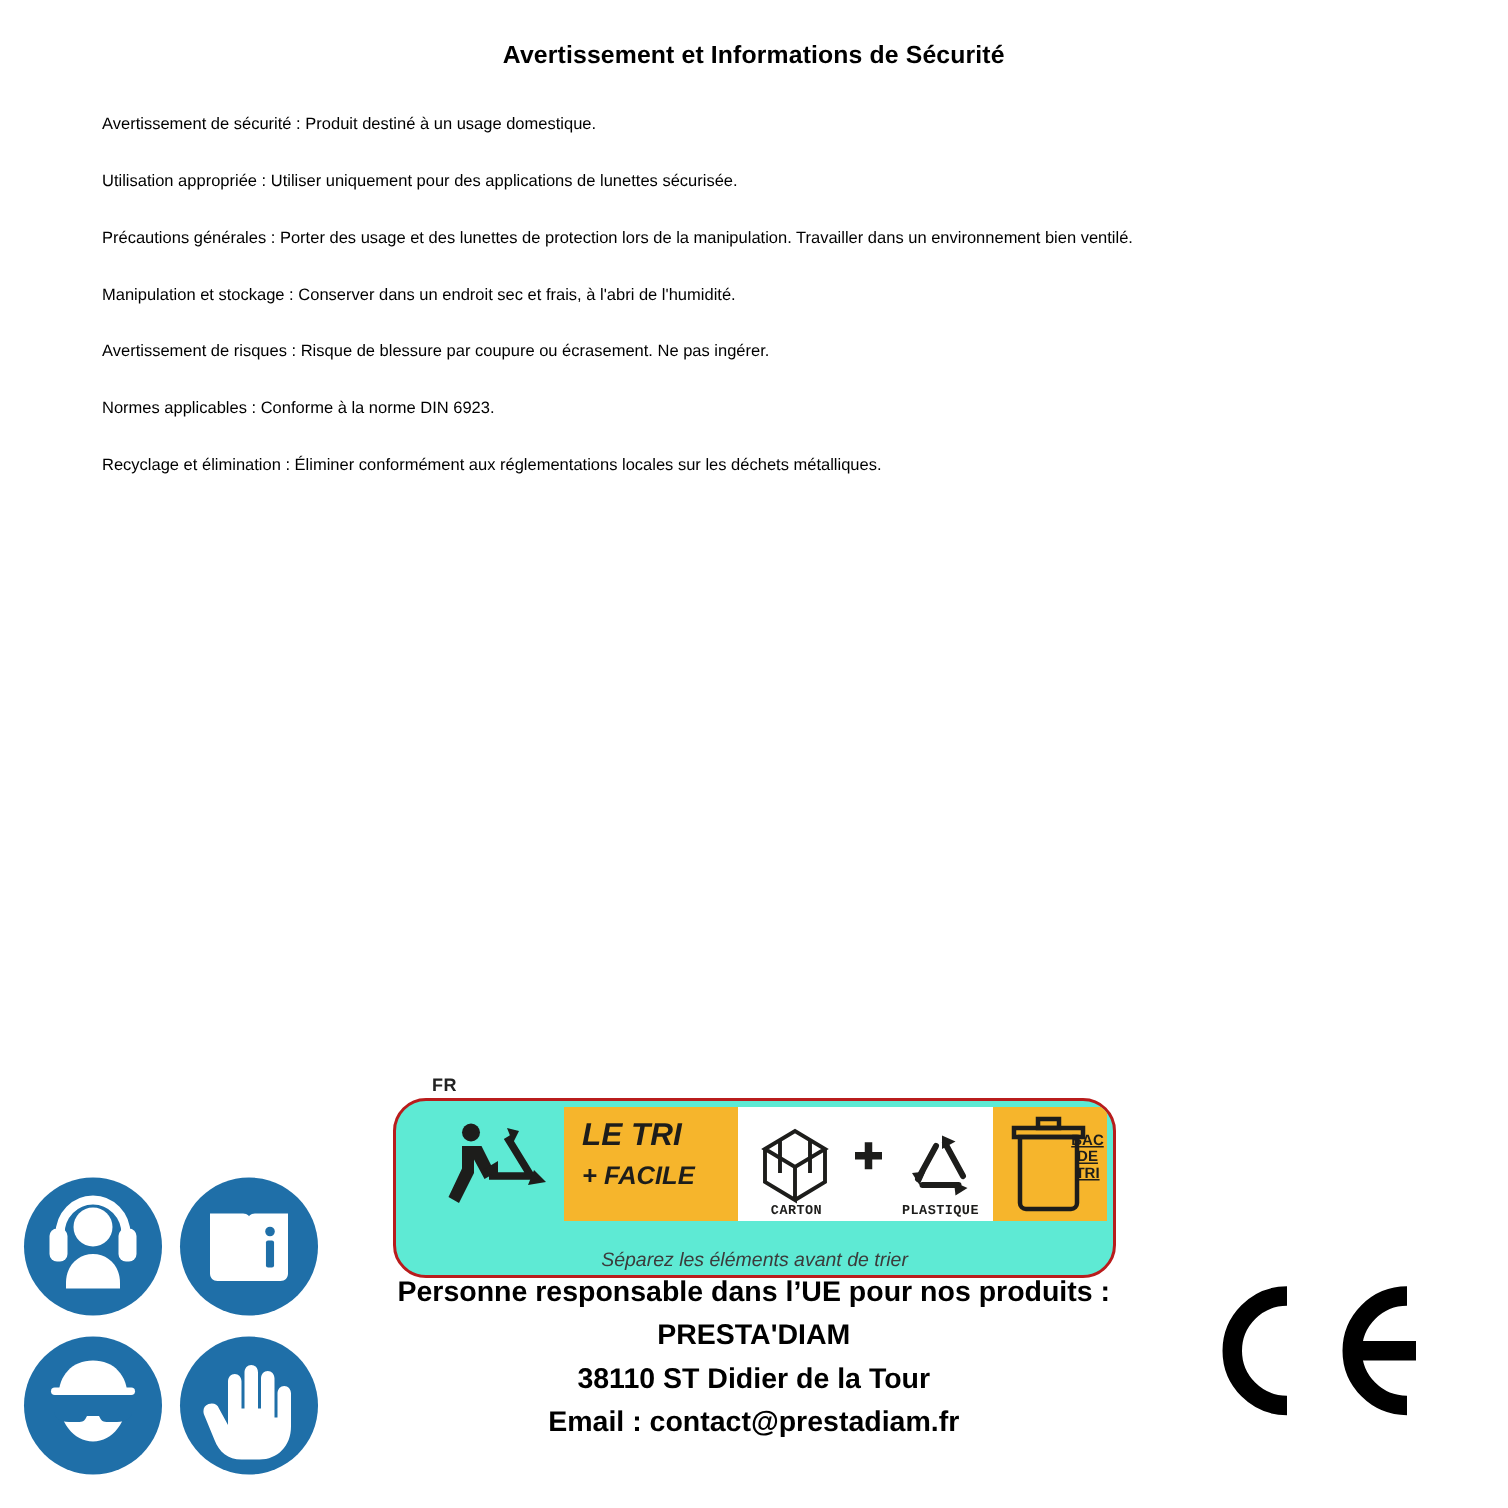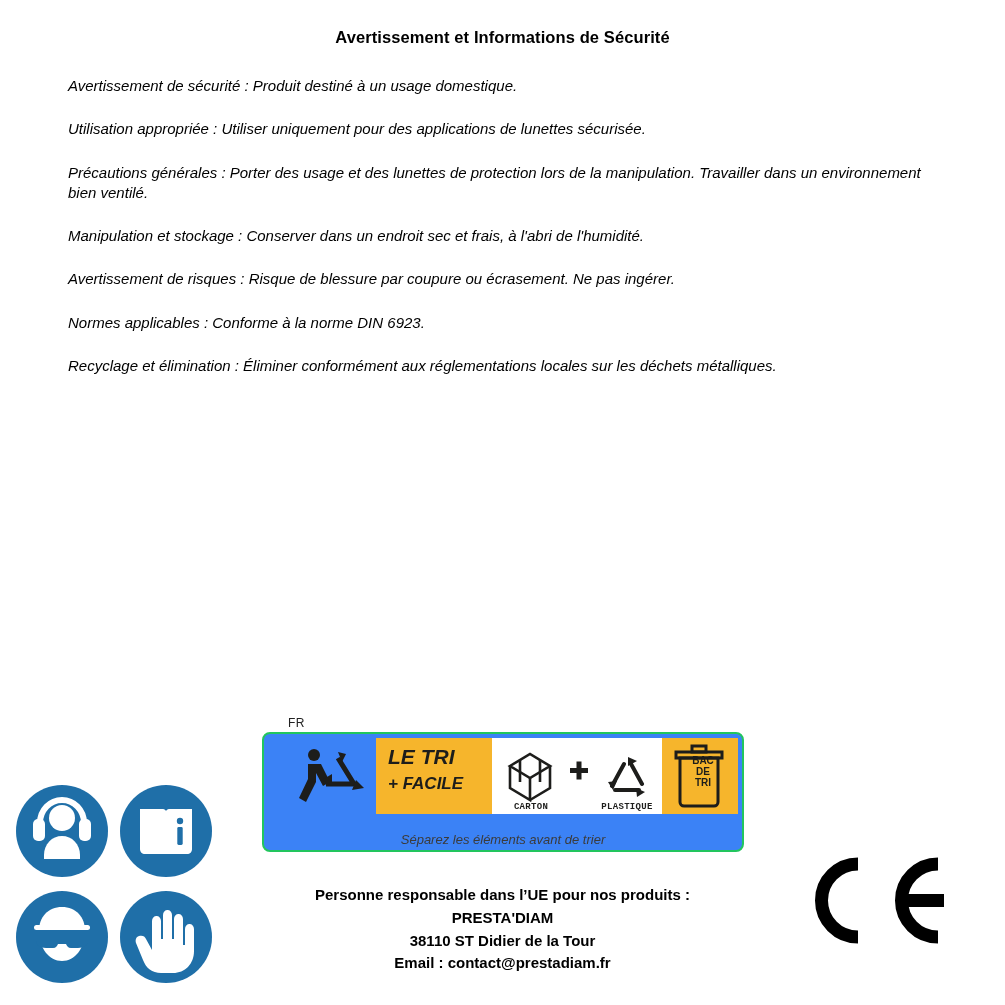--- a/index.html
+++ b/index.html
@@ -34,24 +34,23 @@
   }
 
   .body-block {
     position: absolute;
     top: 76px;
     left: 68px;
     width: 860px;
   }
 
   .para {
-    font-size: 15px;
+    font-size: 11px;
     line-height: 1.35;
     margin: 0 0 23px 0;
-    font-style: italic;
   }
   .para:last-child { margin-bottom: 0; }
 
   
   .picto-grid {
     position: absolute;
     left: 16px;
     top: 785px;
     width: 208px;
     height: 200px;
@@ -76,34 +75,34 @@
     left: 262px;
     top: 716px;
     width: 480px;
     height: 132px;
   }
   .recycle-label .fr-tag {
     position: absolute;
     left: 6px;
     top: 0;
     font-size: 12px;
-    font-weight: normal;
+    font-weight: bold;
     color: #222;
     letter-spacing: 0.4px;
     padding-left: 20px;
   }
   .recycle-box {
     position: absolute;
     left: 0;
     top: 16px;
     width: 478px;
     height: 116px;
-    border: 2px solid #22c55e;
-    border-radius: 8px;
-    background: #3b82f6;
+    border: 2px solid #b91c1c;
+    border-radius: 22px;
+    background: #5eead4;
     overflow: hidden;
   }
   .rb-inner {
     position: absolute;
     inset: 0;
   }
   .rb-yellow {
     position: absolute;
     left: 112px;
     top: 4px;
@@ -156,49 +155,50 @@
   }
   .bac-de-tri {
     position: absolute;
     left: 404px;
     top: 8px;
     width: 62px;
     height: 68px;
   }
   .bac-text {
     position: absolute;
-    left: 418px;
+    left: 440px;
     top: 22px;
     width: 42px;
     text-align: center;
     font-size: 10px;
     font-weight: bold;
     line-height: 1.08;
     color: #1d1d1b;
+    text-decoration: underline;
   }
   .rb-footer {
     position: absolute;
     left: 0;
     top: 84px;
     width: 478px;
     text-align: center;
     font-size: 13px;
     font-style: italic;
     color: #3b3b3b;
     margin-top: 14px;
   }
 
   
   .responsible {
     position: absolute;
     left: 215px;
-    top: 884px;
+    top: 848px;
     width: 575px;
     text-align: center;
-    font-size: 15px;
+    font-size: 19px;
     font-weight: bold;
     line-height: 1.52;
   }
   .responsible .line { display: block; }
 
   
   .ce-mark {
     position: absolute;
     left: 800px;
     top: 848px;

